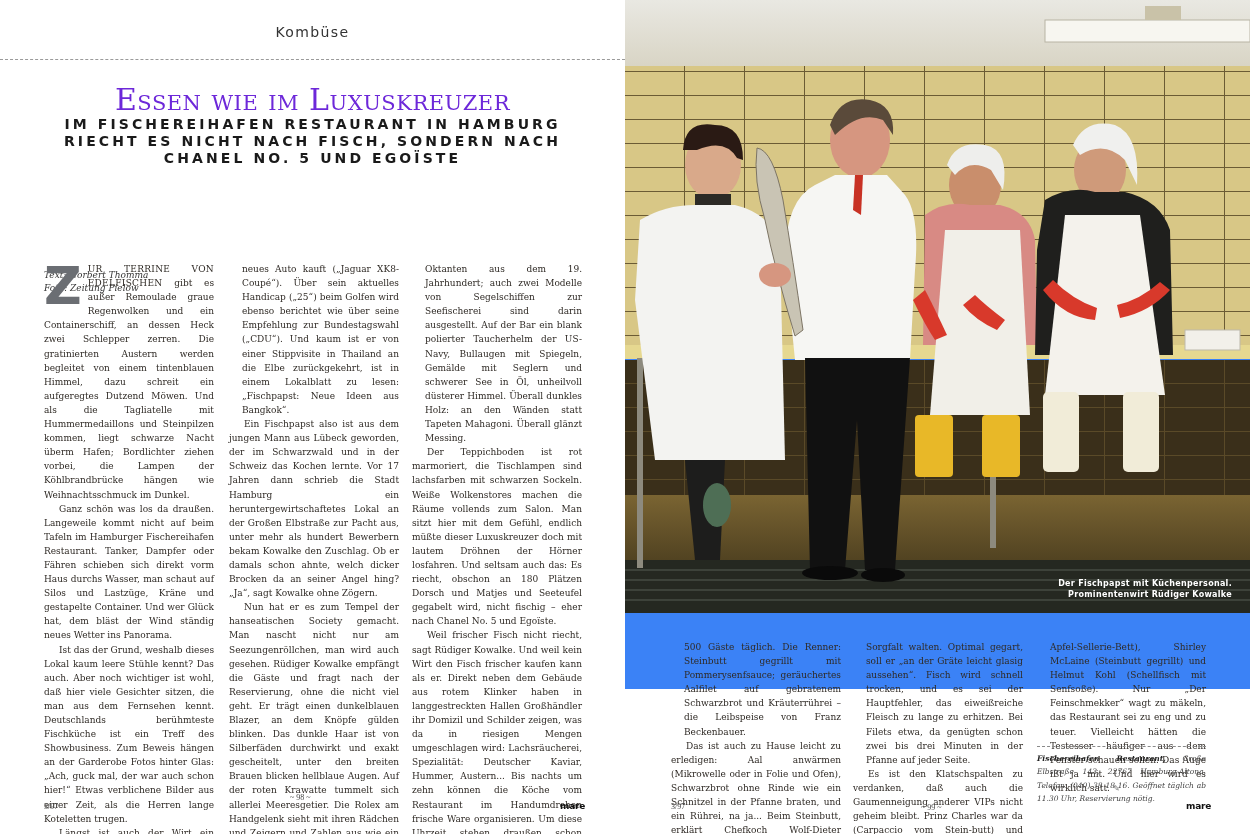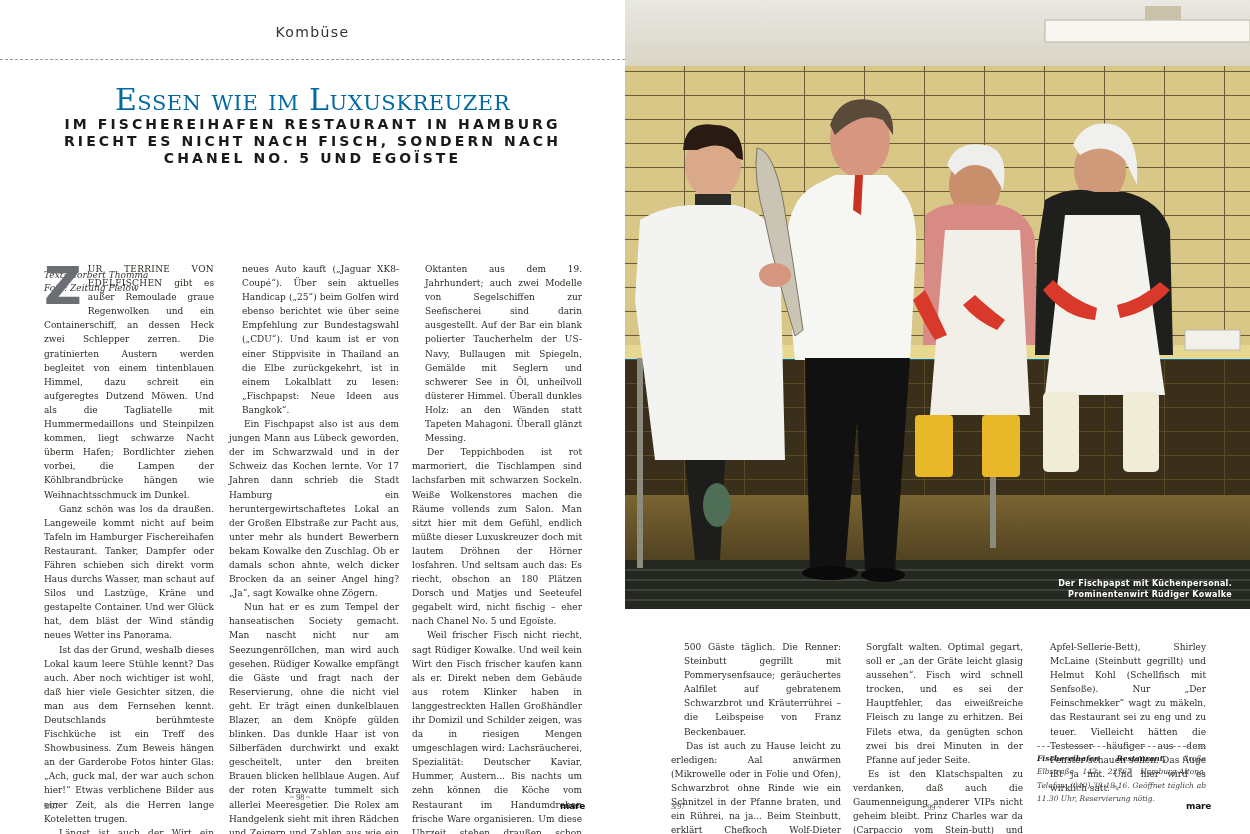--- a/index.html
+++ b/index.html
@@ -9,21 +9,21 @@
   .page-left { position: absolute; left: 0; top: 0; width: 625px; height: 834px; background: #fff; }
   .page-right { position: absolute; left: 625px; top: 0; width: 625px; height: 834px; background: #fff; }
 
   .section-label { position: absolute; left: 0; width: 625px; top: 24px; text-align: center;
     font-family: "DejaVu Sans", sans-serif; font-size: 14px; letter-spacing: 1.4px; color: #333; }
   .top-rule { position: absolute; left: 0; top: 59px; width: 625px; height: 0;
     border-top: 1px dashed #9a9a9a; }
 
   .headline { position: absolute; left: 0; width: 625px; top: 82px; text-align: center;
     font-family: "DejaVu Serif", serif; font-size: 30px; font-variant: small-caps;
-    letter-spacing: 0.5px; color: #0369a1; font-weight: normal; }
+    letter-spacing: 0.5px; color: #6d28d9; font-weight: normal; }
   .subhead { position: absolute; left: 60px; width: 505px; top: 116px; text-align: center;
     font-family: "DejaVu Sans", sans-serif; font-weight: bold; font-size: 14px;
     letter-spacing: 3.1px; line-height: 17px; color: #1a1a1a; text-transform: uppercase; }
 
   .credits { position: absolute; left: 44px; top: 225px; font-family: "DejaVu Serif", serif;
     font-style: italic; font-size: 9px; line-height: 13px; color: #333; margin-top: 44px; }
 
   .col { position: absolute; font-family: "DejaVu Serif", serif; font-size: 9px;
     line-height: 14.1px; color: #2f2a25; text-align: justify; hyphens: auto; }
   .col p { text-indent: 15px; }
@@ -32,21 +32,21 @@
 
   .dropcap { float: left; font-family: "DejaVu Sans", sans-serif; font-weight: bold;
     font-size: 52px; line-height: 44px; color: #6b6e73; margin: 2px 6px 0 0; height: 46px; }
   .smallcaps-lead { font-variant: small-caps; text-transform: uppercase; letter-spacing: 0.3px; }
 
   .folio { position: absolute; font-family: Liberation Serif, serif; font-size: 8px; color: #444; text-align: right; }
   .brand { position: absolute; font-family: "DejaVu Sans", sans-serif; font-weight: bold;
     font-size: 9px; color: #111; letter-spacing: -0.2px; text-align: center; }
 
   
-  .photo { position: absolute; left: 0; top: 0; width: 625px; height: 609px; overflow: hidden; background: #0369a1; }
+  .photo { position: absolute; left: 0; top: 0; width: 625px; height: 689px; overflow: hidden; background: #3b82f6; }
   .photo svg { position: absolute; left: 0; top: 0; }
   .caption { position: absolute; right: 18px; top: 578px; text-align: right;
     font-family: "DejaVu Sans", sans-serif; font-weight: bold; font-size: 8px;
     line-height: 11px; color: #ffffff; letter-spacing: 0.3px; }
 
   .info-rule { position: absolute; left: 1037px; top: 746px; width: 169px; border-top: 1px dashed #8a8a8a; }
   .infobox { position: absolute; left: 1037px; top: 752px; width: 169px; font-family: "DejaVu Serif", serif;
     font-style: italic; font-size: 7.5px; line-height: 13.4px; color: #444; text-align: justify; }
   .infobox b { font-weight: bold; color: #222; }
   .endmark { display: inline-block; font-size: 8px; color: #777; margin-left: 3px; }

